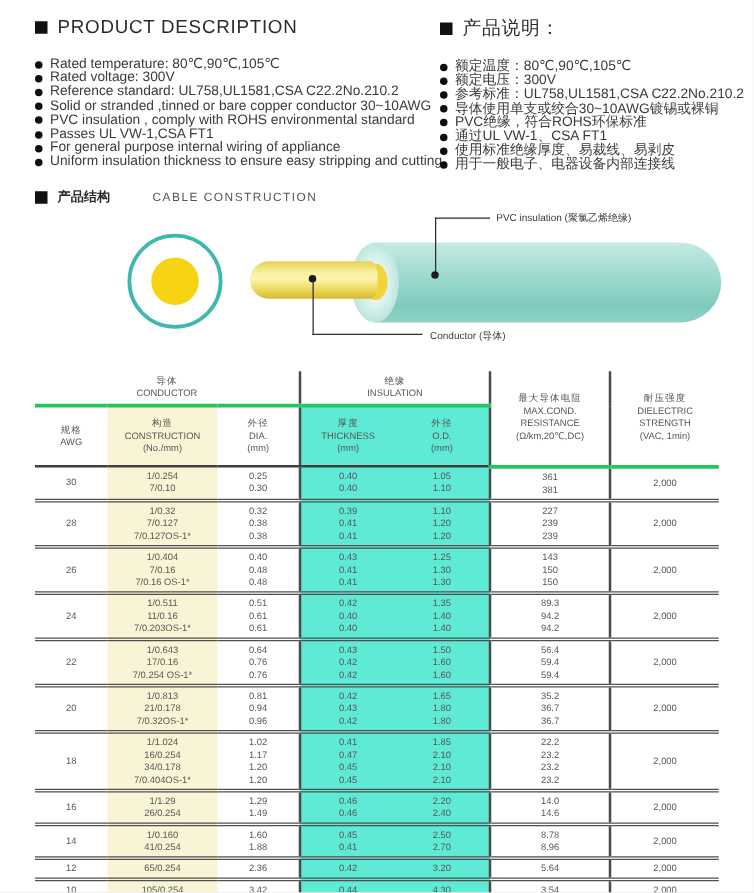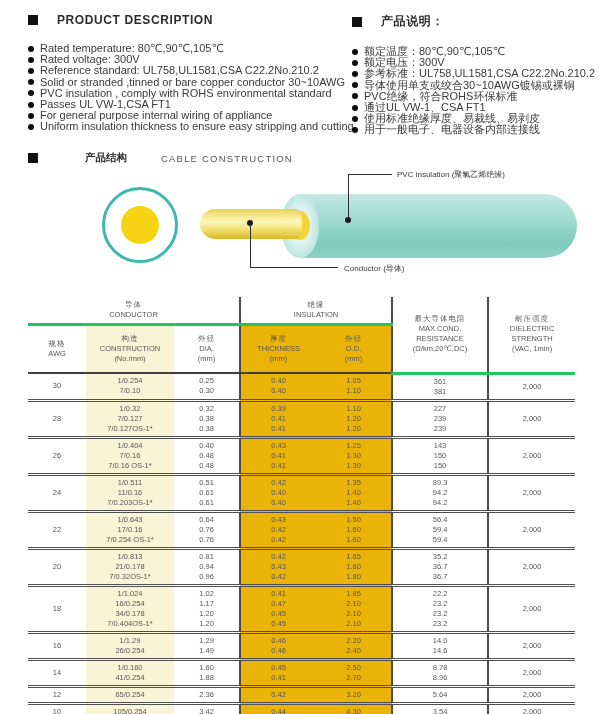--- a/index.html
+++ b/index.html
@@ -8,27 +8,27 @@
     background:#ffffff; overflow:hidden;
     font-family:"Liberation Sans","DejaVu Sans",sans-serif;
     color:#3c3c3c;
   }
   
   .desc-col { position:absolute; top:13px; }
   .desc-en { left:28px; width:330px; }
   .desc-cn { left:352px; width:300px; }
   .sec-title { display:flex; align-items:center; gap:8px; margin-bottom:16px; }
   .sec-title .sq { width:10px; height:10px; background:#111; flex:0 0 auto; }
-  .sec-title .t  { font-size:12px; font-weight:bold; letter-spacing:0.6px; color:#2b2b2b;margin-left:11px; }
+  .sec-title .t  { font-size:15px; font-weight:normal; letter-spacing:0.6px; color:#2b2b2b; }
   .bullet-item { display:flex; align-items:flex-start; gap:6px; font-size:11px; line-height:11.2px; color:#3a3a3a; white-space:nowrap; }
   .bullet-dot { width:6px; height:6px; border-radius:50%; background:#0d0d0d; margin-top:2.5px; flex:0 0 auto; }
   
   .cons-title { position:absolute; left:28px; top:151px; display:flex; align-items:center; gap:8px; }
   .cons-title .sq { width:10px; height:10px; background:#111; }
-  .cons-title .cn { font-size:10.5px; font-weight:bold; color:#2b2b2b;margin-left:39px; }
+  .cons-title .cn { font-size:10.5px; font-weight:bold; color:#2b2b2b; }
   .cons-title .en { font-size:9.5px; color:#555; letter-spacing:1.2px; margin-left:26px; }
   
   .diagram { position:absolute; left:0; top:163px; width:603px; height:133px; }
   .xsec-ring { position:absolute; left:102px; top:24px; width:76px; height:76px;
     border:3.5px solid #3cb9ac; border-radius:50%; background:#fff; box-sizing:border-box; }
   .xsec-core { position:absolute; left:121px; top:43px; width:38px; height:38px;
     border-radius:50%; background:#f6d414; }
   .cable-body { position:absolute; left:300px; top:31px; width:277px; height:64px;
     border-radius:0 33px 33px 0 / 0 32px 32px 0;
     background:linear-gradient(180deg,#c6eae4 0%,#aee1d9 22%,#97d7cc 50%,#7ecabd 78%,#8ed1c6 100%); }
@@ -52,21 +52,21 @@
     border-collapse:collapse; table-layout:fixed; font-size:7.5px; color:#565656; }
   .spec-table th, .spec-table td { font-weight:normal; text-align:center; vertical-align:middle; padding:2px 0; }
   .spec-table th div, .spec-table td div { line-height:10px; }
   .spec-table thead tr.grp th { height:22px; border-bottom:3px solid #22c55e; }
   .spec-table thead th.span2 { border-bottom:2px solid #3f3f3f; }
   .spec-table thead tr.sub th { height:42px; border-bottom:2px solid #3f3f3f; }
   .spec-table td { border-bottom:3px double #4f4f4f; }
   .spec-table tbody tr:last-child td { border-bottom:2px solid #4f4f4f; }
   .b-r { border-right:2px solid #4a4a4a; }
   .band-y { background:#f9f4d6; }
-  .band-b { background:#eab308; }
+  .band-b { background:#5eead4; }
   .hdr-cn { letter-spacing:1px; }
 </style>
 </head>
 <body>
 
 <div class="page">
 
   <div class="desc-col desc-en">
     <div class="sec-title">
       <span class="sq"></span>

